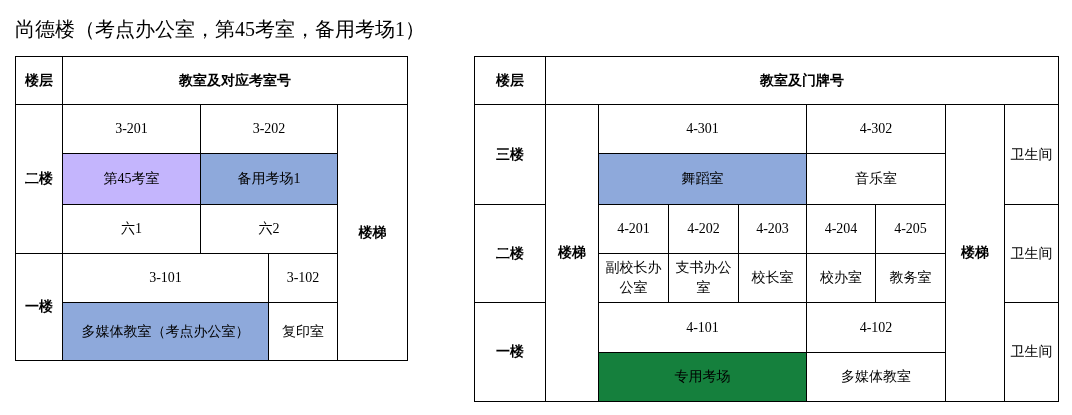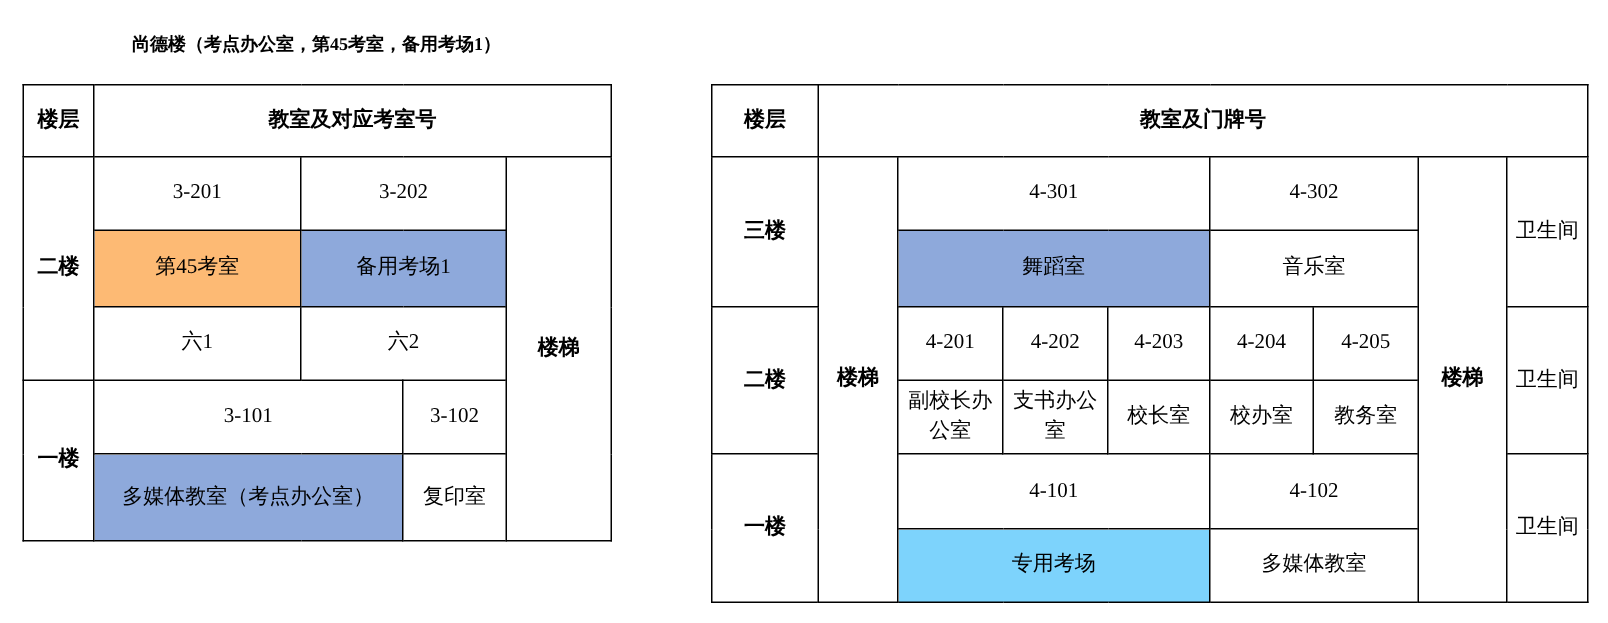--- a/index.html
+++ b/index.html
@@ -9,22 +9,22 @@
     width: 1072px;
     height: 415px;
     background: #ffffff;
     color: #000000;
     font-family: "Liberation Serif", "DejaVu Serif", serif;
     overflow: hidden;
   }
   .bldg-title {
     position: absolute;
     top: 20px;
-    font-size: 12px;
-    font-weight: bold;
+    font-size: 20px;
+    font-weight: normal;
     text-align: center;
     white-space: nowrap;
     line-height: 18px;
   }
   .title-left  { left: 15px;  width: 392px; }
   .title-right { left: 474px; width: 584px; }
   table.plan {
     position: absolute;
     border-collapse: collapse;
     table-layout: fixed;
@@ -65,21 +65,21 @@
       <td class="bold">楼层</td>
       <td class="bold" colspan="4">教室及对应考室号</td>
     </tr>
     <tr style="height:49px">
       <td class="bold" rowspan="3">二楼</td>
       <td>3-201</td>
       <td colspan="2">3-202</td>
       <td class="bold" rowspan="5">楼梯</td>
     </tr>
     <tr style="height:51px">
-      <td class="hl" style="background: #fdba74;">第45考室</td>
+      <td class="hl" style="background: #c4b5fd;">第45考室</td>
       <td class="hl" colspan="2" style="background: rgb(142, 169, 219); margin-left: 17px;">备用考场1</td>
     </tr>
     <tr style="height:49px">
       <td>六1</td>
       <td colspan="2">六2</td>
     </tr>
     <tr style="height:49px">
       <td class="bold" rowspan="2">一楼</td>
       <td colspan="2">3-101</td>
       <td>3-102</td>
@@ -136,19 +136,19 @@
       <td>校办室</td>
       <td>教务室</td>
     </tr>
     <tr style="height:50px">
       <td class="bold" rowspan="2">一楼</td>
       <td colspan="3">4-101</td>
       <td colspan="2">4-102</td>
       <td rowspan="2">卫生间</td>
     </tr>
     <tr style="height:49px">
-      <td class="hl" colspan="3" style="background: #7dd3fc;">专用考场</td>
+      <td class="hl" colspan="3" style="background: #15803d;">专用考场</td>
       <td colspan="2">多媒体教室</td>
     </tr>
   </tbody>
     </table>
 
 </div>
 
 </body></html>

